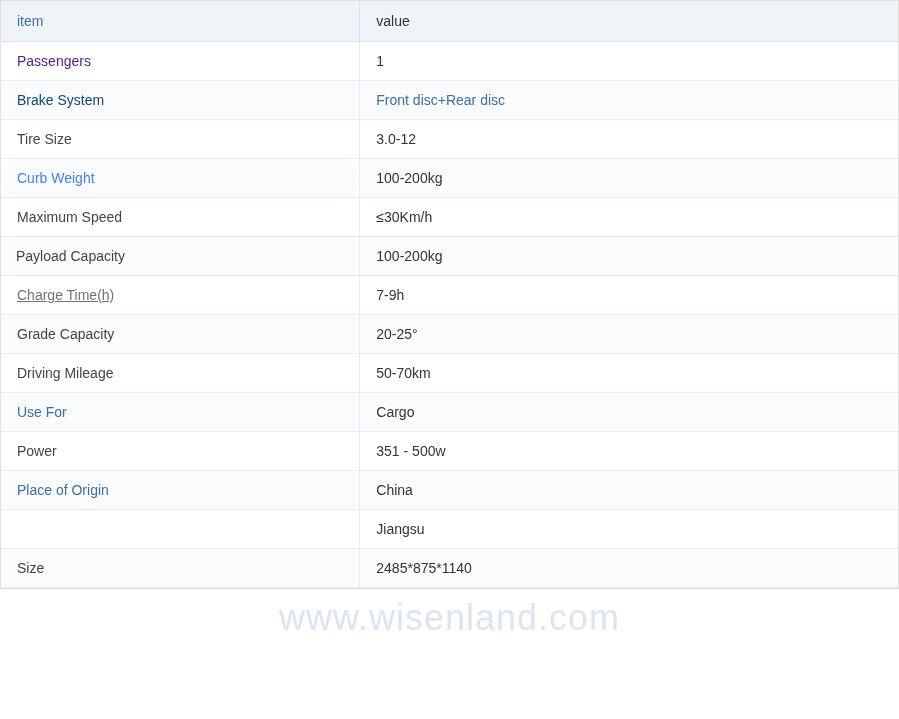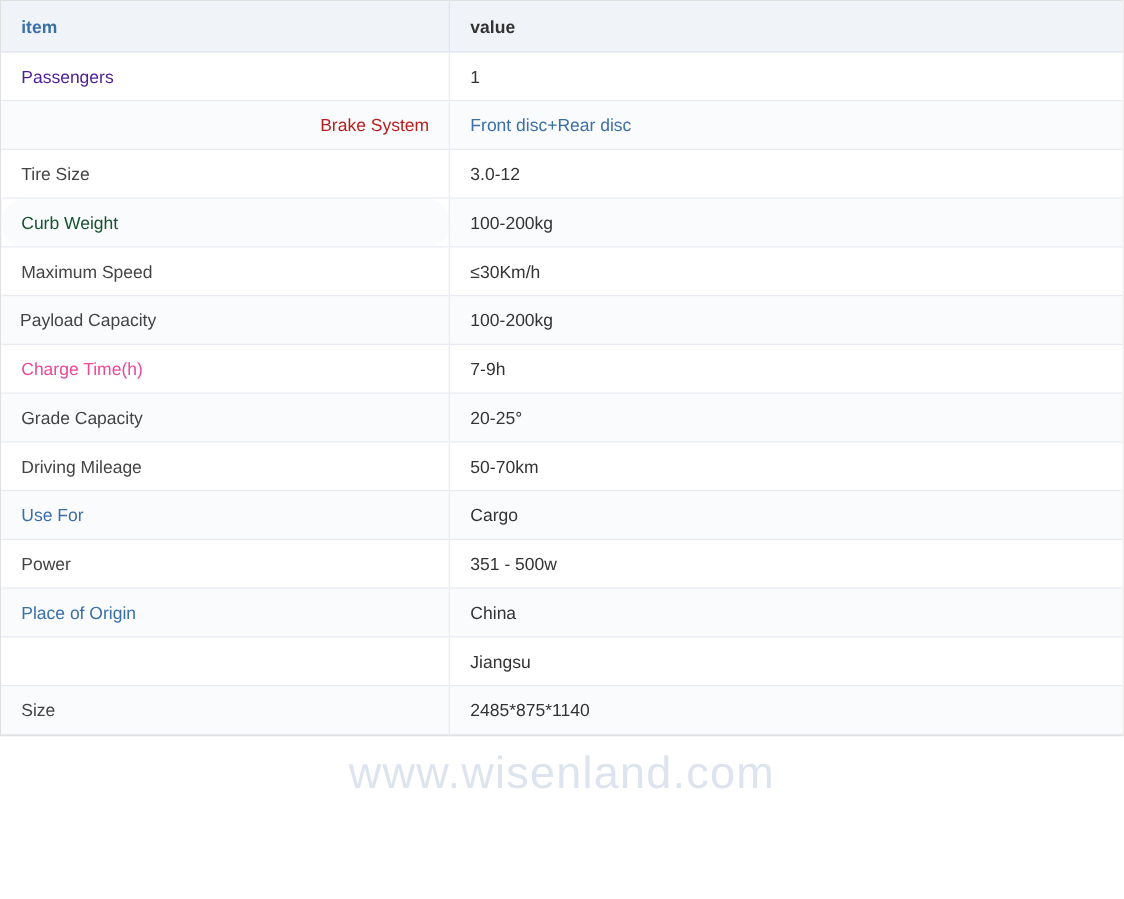--- a/index.html
+++ b/index.html
@@ -30,21 +30,21 @@
     }
 
     thead tr {
       background-color: #f0f3f8;
     }
 
     thead th {
       padding: 12px 16px;
       text-align: left;
       color: #555;
-      font-weight: bold;
+      font-weight: normal;
       border-bottom: 1px solid #dde3ed;
       border-right: 1px solid #dde3ed;
     }
 
     thead th:last-child {
       border-right: none;
     }
 
     tbody tr {
       background-color: #fff;
@@ -100,41 +100,41 @@
         <th class="col-item">item</th>
         <th class="col-value">value</th>
       </tr>
     </thead>
     <tbody id="table-body">
     <tr>
           <td style="width: 40%; color: #4c1d95;">Passengers</td>
           <td style="width: 60%; color: rgb(51, 51, 51);">1</td>
         </tr>
         <tr>
-          <td style="width: 40%; color: #b91c1c; text-align: right;">Brake System</td>
+          <td style="width: 40%; color: #0c4a6e;">Brake System</td>
           <td style="width: 60%; color: rgb(58, 111, 168);">Front disc+Rear disc</td>
         </tr>
         <tr>
           <td style="width: 40%; color: rgb(68, 68, 68);">Tire Size</td>
           <td style="width: 60%; color: rgb(51, 51, 51);">3.0-12</td>
         </tr>
         <tr>
-          <td style="width: 40%; color: #14532d; border-radius: 19px;">Curb Weight</td>
+          <td style="width: 40%; color: #3b82f6; border-radius: 19px;">Curb Weight</td>
           <td style="width: 60%; color: rgb(51, 51, 51);">100-200kg</td>
         </tr>
         <tr>
           <td style="width: 40%; color: rgb(68, 68, 68);">Maximum Speed</td>
           <td style="width: 60%; color: rgb(51, 51, 51);">≤30Km/h</td>
         </tr>
         <tr>
           <td style="width: 40%; color: rgb(68, 68, 68); padding-left: 15px;">Payload Capacity</td>
           <td style="width: 60%; color: rgb(51, 51, 51);">100-200kg</td>
         </tr>
         <tr>
-          <td style="width: 40%; color: #ec4899;">Charge Time(h)</td>
+          <td style="width: 40%; color: #737373; text-decoration: underline;">Charge Time(h)</td>
           <td style="width: 60%; color: rgb(51, 51, 51);">7-9h</td>
         </tr>
         <tr>
           <td style="width: 40%; color: rgb(68, 68, 68);">Grade Capacity</td>
           <td style="width: 60%; color: rgb(51, 51, 51);">20-25°</td>
         </tr>
         <tr>
           <td style="width: 40%; color: rgb(68, 68, 68);">Driving Mileage</td>
           <td style="width: 60%; color: rgb(51, 51, 51);">50-70km</td>
         </tr>

